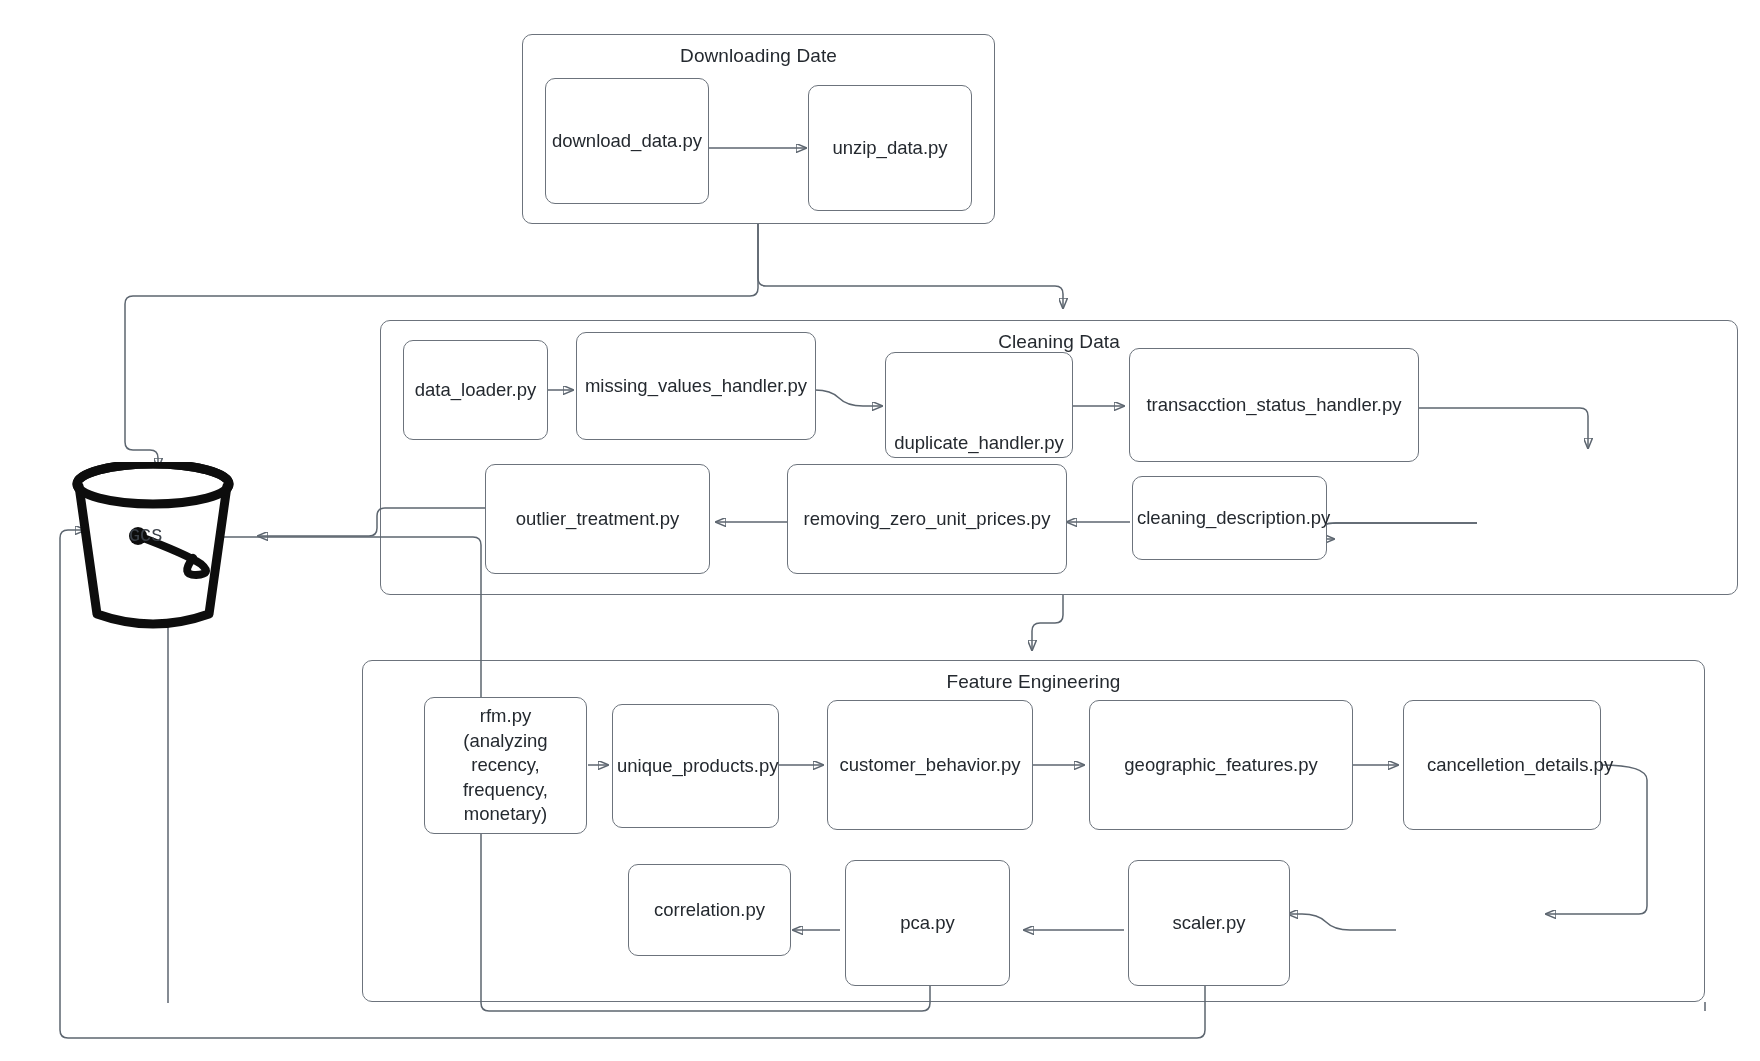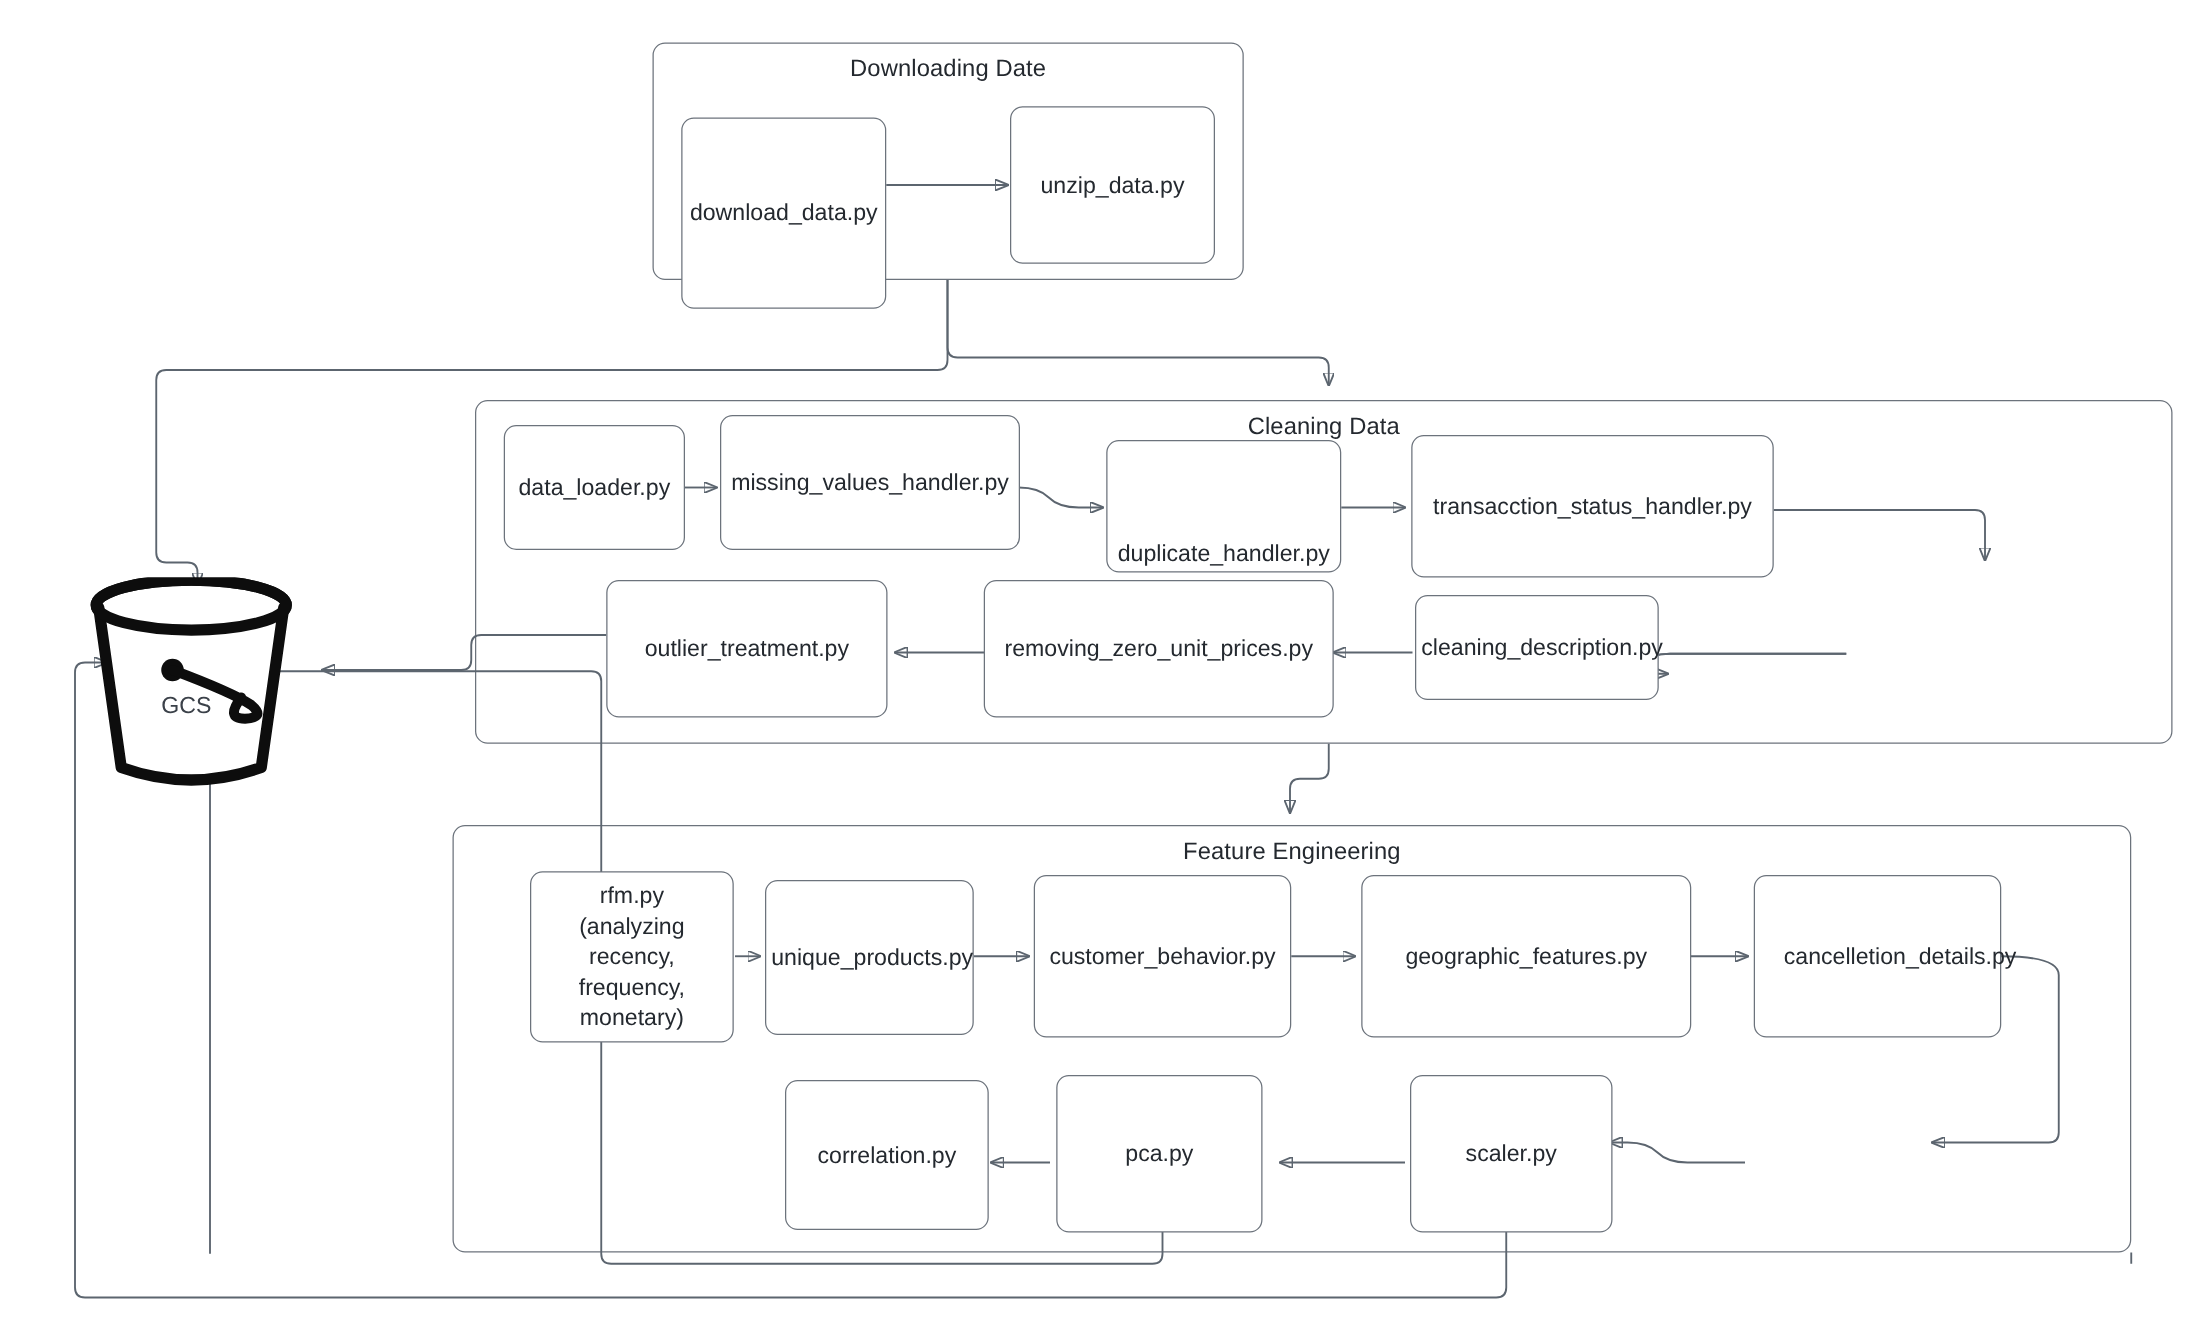--- a/index.html
+++ b/index.html
@@ -134,26 +134,26 @@
     <path d="M1705,1002 L1705,1011"></path>
   </svg>
 
   <svg class="bucket" style="left:68px; top:462px;" width="170" height="175" viewBox="0 0 170 175">
     <ellipse cx="85" cy="22" rx="76" ry="20" fill="#ffffff" stroke="#0d0d0d" stroke-width="9"></ellipse>
     <path d="M11,24 L29,152 Q85,172 141,152 L159,24" fill="#ffffff" stroke="#0d0d0d" stroke-width="9" stroke-linecap="round" stroke-linejoin="round"></path>
     <ellipse cx="85" cy="22" rx="76" ry="20" fill="none" stroke="#0d0d0d" stroke-width="9"></ellipse>
     <circle cx="70" cy="74" r="9" fill="#0d0d0d"></circle>
     <path d="M70,74 Q118,92 133,102 Q145,112 128,113 Q112,113 125,96" fill="none" stroke="#0d0d0d" stroke-width="8" stroke-linecap="round"></path>
   </svg>
-  <div class="bucket-label" style="left:129px; top:553px;">GCS</div>
+  <div class="bucket-label" style="left:129px; top:526px;font-family:Liberation Mono, monospace;">GCS</div>
 
   <div class="group" style="left:522px; top:34px; width:473px; height:190px;">
     <div class="group-title">Downloading Date</div>
   </div>
-  <div class="node" style="left:545px; top:94px; width:164px; height:153px;">
+  <div class="node" style="left:545px; top:78px; width:164px; height:126px;">
     <span>download_data.py</span>
   </div>
   <div class="node" style="left:808px; top:85px; width:164px; height:126px;">
     <span>unzip_data.py</span>
   </div>
 
   <div class="group" style="left:380px; top:320px; width:1358px; height:275px;">
     <div class="group-title">Cleaning Data</div>
   </div>
   <div class="node" style="left:403px; top:340px; width:145px; height:100px;">
@@ -199,17 +199,17 @@
   </div>
   <div class="node" style="left:1403px; top:700px; width:198px; height:130px;padding-left:23px;">
     <span>cancelletion_details.py</span>
   </div>
   <div class="node" style="left:1128px; top:860px; width:162px; height:126px;">
     <span>scaler.py</span>
   </div>
   <div class="node" style="left:845px; top:860px; width:165px; height:126px;">
     <span>pca.py</span>
   </div>
-  <div class="node" style="left:628px; top:864px; width:163px; height:120px;">
+  <div class="node" style="left:628px; top:864px; width:163px; height:92px;">
     <span>correlation.py</span>
   </div>
 
 </div>
 
 </body></html>

